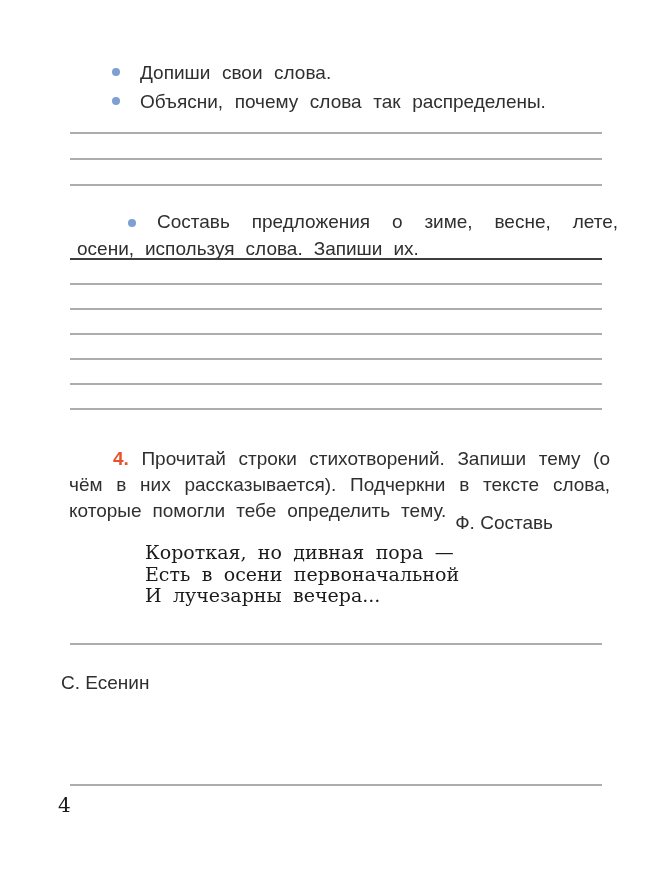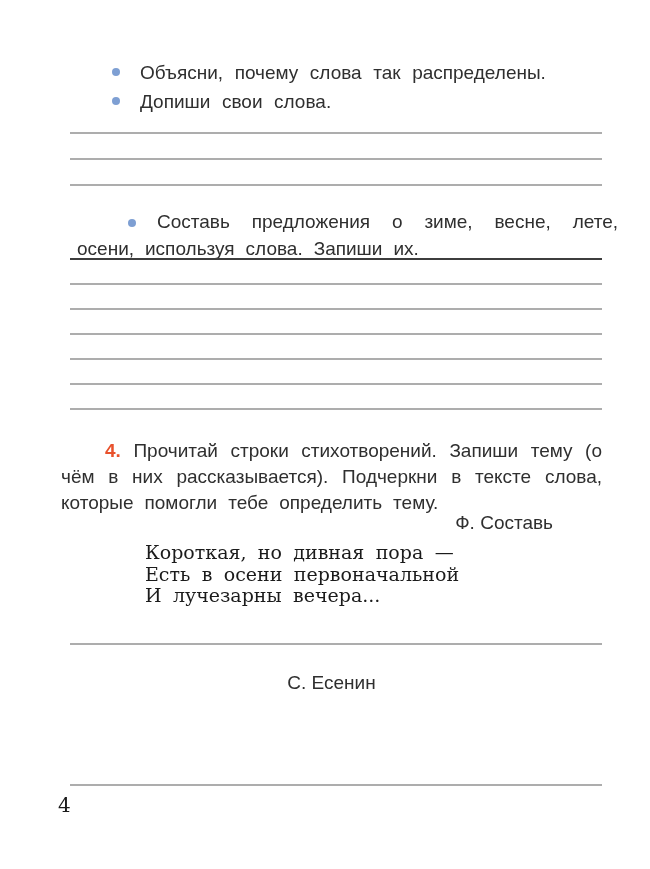--- a/index.html
+++ b/index.html
@@ -26,52 +26,52 @@
   
   .bullet-par{
     position:absolute;top:192px;left:61px;width:541px;margin:16px;
     font-size:19px;line-height:27px;word-spacing:0.3em;
     text-align:justify;text-indent:79px;
   }
   .dot-inline{display:inline-block;width:8px;height:8px;border-radius:50%;
     background:var(--bullet,#7e9fd3);margin-left:-28px;margin-right:21px;vertical-align:middle;}
   
   .exercise{
-    position:absolute;top:438px;left:61px;width:541px;margin:0;
+    position:absolute;top:438px;left:61px;width:541px;margin:8px;
     font-size:19px;line-height:26px;word-spacing:0.3em;
     text-align:justify;text-indent:44px;
   }
   .exnum{color:var(--exercise-number,#e8512c);font-weight:bold;}
   
   .author{font-size:19px;line-height:26px;color:var(--body-text,#2f2f2f);}
   .author-t{position:absolute;top:510px;right:97px;}
-  .author-e{position:absolute;top:670px;left:61px;width:541px;text-align:center;}
+  .author-e{position:absolute;top:670px;left:61px;width:541px;text-align:left;}
   .poem{position:absolute;left:145px;font-family:"DejaVu Serif","Liberation Serif",serif;
     color:var(--poem-text,#1b1b1b);font-size:19px;word-spacing:0.28em;}
   .poem-t{top:542px;line-height:21.5px;}
   .poem-e{top:701px;line-height:21px;}
   
   .sep{position:absolute;left:70px;width:532px;height:2px;background:var(--rule-gray,#a9a9a9);}
   .sep1{top:643px;}
   .sep2{top:784px;}
   .page-number{position:absolute;top:792px;left:58px;
     font-family:"DejaVu Serif","Liberation Serif",serif;font-size:20px;line-height:26px;
     color:var(--poem-text,#1b1b1b);}
 </style>
 </head>
 <body>
 
 <div class="page">
 
   <div class="bullets-top">
     <div class="bullet-row">
-      <span class="dot"></span><span>Объясни, почему слова так распределены.</span>
+      <span class="dot"></span><span>Допиши свои слова.</span>
     </div>
     <div class="bullet-row">
-      <span class="dot"></span><span>Допиши свои слова.</span>
+      <span class="dot"></span><span>Объясни, почему слова так распределены.</span>
     </div>
   </div>
 
   <div class="wgroup wg1">
       <div class="wline"></div>
       <div class="wline"></div>
       <div class="wline"></div>
     </div>
 
   <p class="bullet-par"><span class="dot-inline"></span><span>Составь предложения о зиме, весне, лете, осени, используя слова. Запиши их.</span></p>

